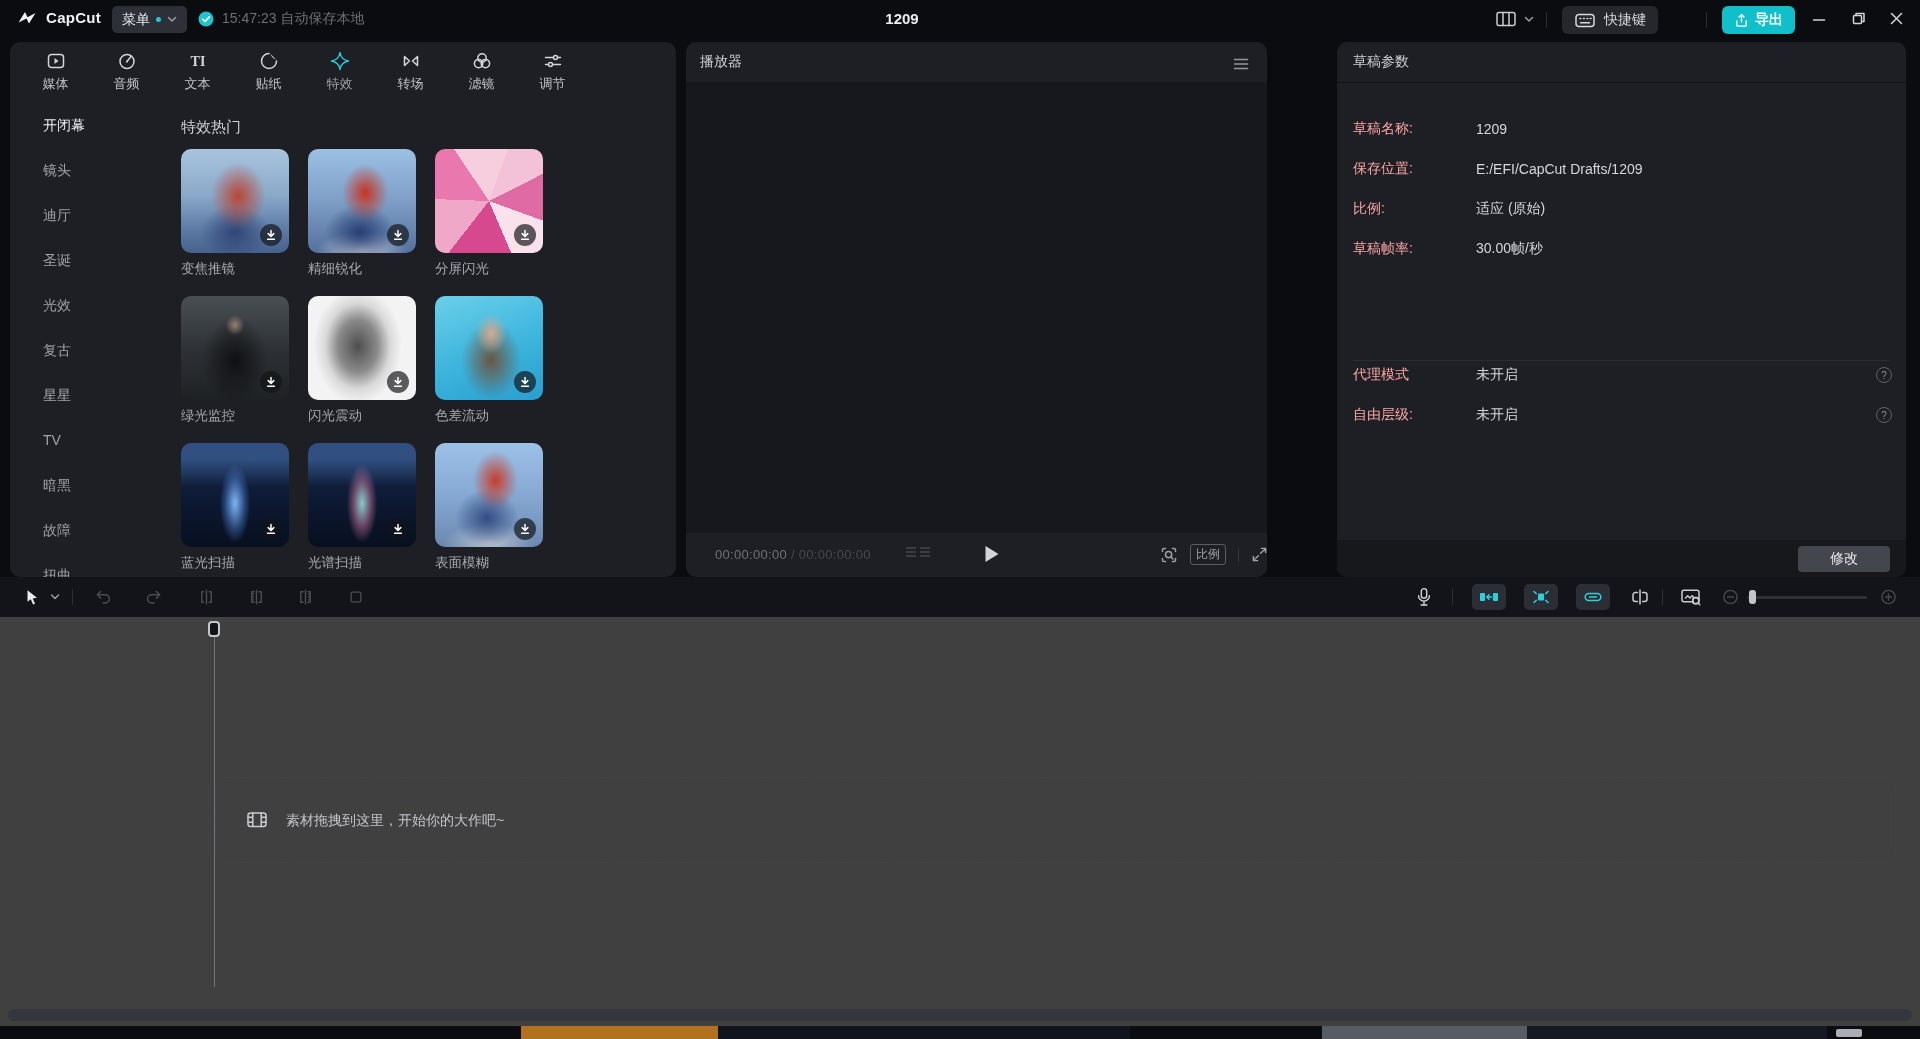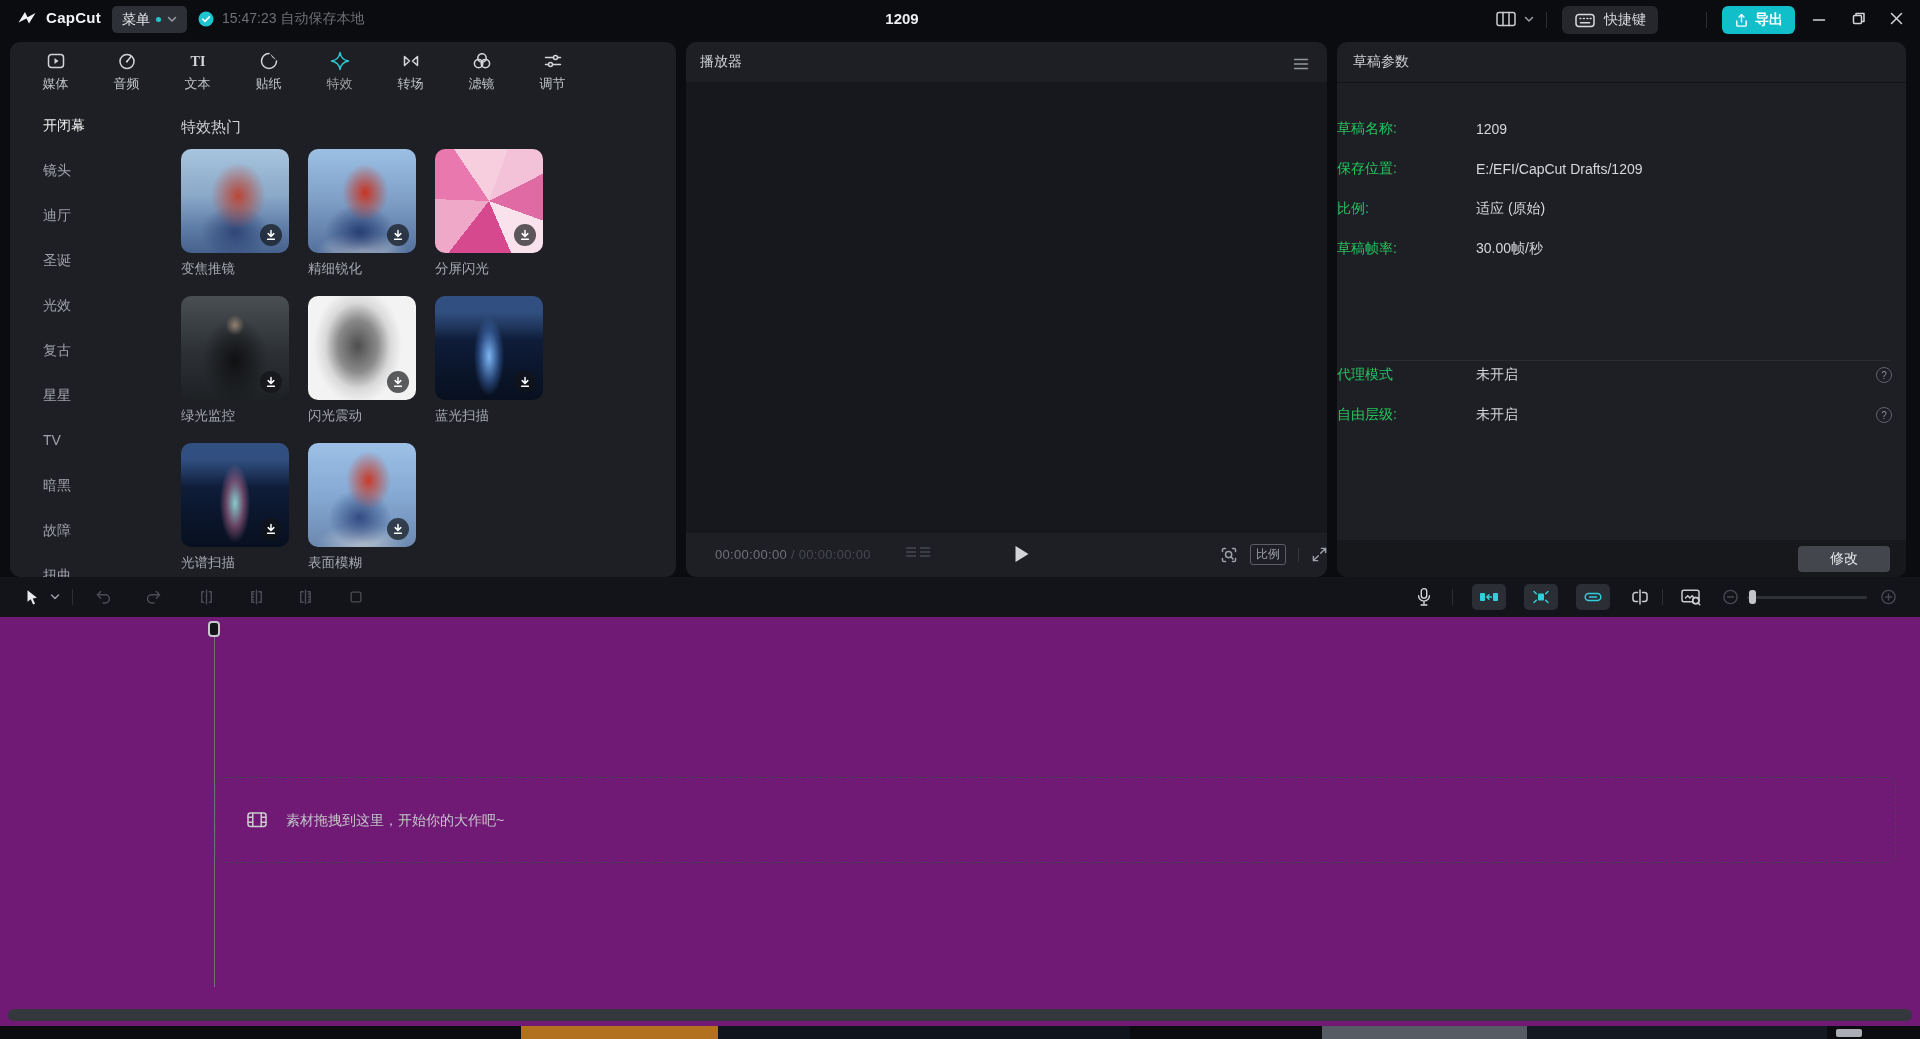--- a/index.html
+++ b/index.html
@@ -23,21 +23,21 @@
   .tb-sep { position:absolute; top:12px; width:1px; height:16px; background:#2b2e33; }
   .shortcut-btn { position:absolute; left:1562px; top:6px; height:28px; padding:0 12px; display:flex; align-items:center; gap:8px;
     background:#25272c; border-radius:6px; color:#d7d9dc; font-size:14px; }
   .export-btn { position:absolute; left:1722px; top:6px; height:28px; padding:0 12px; display:flex; align-items:center; gap:6px;
     background:#10bfca; border-radius:6px; color:#ffffff; font-size:14px; font-weight:700; }
   .win-btn { position:absolute; top:11px; color:#d2d4d8; }
 
   
   .panel { position:absolute; top:42px; height:535px; background:#1d1f24; border-radius:10px; overflow:hidden; }
   .panel-left { left:10px; width:666px; }
-  .panel-player { left:686px; width:641px; }
+  .panel-player { left:686px; width:581px; }
   .panel-right { left:1337px; width:569px; }
 
   
   .tabbar { position:absolute; left:0; top:0; width:100%; height:55px; display:flex; padding-left:10px; }
   .tab { width:71px; display:flex; flex-direction:column; align-items:center; justify-content:center; gap:3px; color:#d3d5d9; padding-top:4px; }
   .tab .lbl { font-size:13px; color:#bfc2c6; }
   .tab.active { color:#2ec6d2; }
   .tab.active .lbl { color:#a3a3a3; }
 
   
@@ -93,41 +93,41 @@
     border-left:13px solid #d2d4d8; border-top:8px solid transparent; border-bottom:8px solid transparent; }
   .pp-right { position:absolute; right:14px; top:11px; display:flex; align-items:center; gap:12px; color:#9da0a6; }
   .ratio-chip { border:1px solid #5a5d63; border-radius:3px; padding:1px 5px; font-size:12px; color:#9da0a6; }
   .pp-sep { width:1px; height:14px; background:#33363b; }
 
   
   .rp-header { position:absolute; left:16px; top:11px; font-size:14px; color:#ced0d4; }
   .rp-head-line { position:absolute; left:0; top:40px; width:100%; height:1px; background:#121316; }
   .param-rows { position:absolute; left:0; top:67px; width:100%; }
   .param-row { height:40px; display:flex; align-items:center; }
-  .param-row .pl { width:139px; font-size:14px; color:#22c55e; }
+  .param-row .pl { width:139px; padding-left:16px; font-size:14px; color:#fca5a5; }
   .param-row .pv { font-size:14px; color:#d5d7da; }
   .rp-divider { position:absolute; left:16px; right:16px; top:318px; height:1px; background:#2a2c31; }
   .toggle-rows { position:absolute; left:0; top:313px; width:100%; }
   .info-badge { position:absolute; right:14px; width:16px; height:16px; border:1px solid #5f6268; border-radius:50%;
     color:#8a8d93; font-size:10px; display:flex; align-items:center; justify-content:center; }
   .rp-footer { position:absolute; left:0; bottom:0; width:100%; height:37px; background:#17181c; }
   .modify-btn { position:absolute; right:16px; top:6px; width:92px; height:26px; background:#43464d; border-radius:4px;
     color:#e9eaec; font-size:14px; display:flex; align-items:center; justify-content:center; }
 
   
   .toolbar { position:absolute; left:0; top:577px; width:1920px; height:40px; background:#131419; }
   .tool { position:absolute; top:50%; transform:translateY(-50%); }
   .dim { color:#4a4d53; }
   .lite { color:#c9cbcf; }
   .tgl { width:34px; height:26px; background:#2b2e34; border-radius:5px; display:flex; align-items:center; justify-content:center; color:#2fd0dc; }
   .slider-track { position:absolute; left:1747px; top:19px; width:120px; height:3px; background:#2e3136; border-radius:2px; }
   .slider-thumb { position:absolute; left:1749px; top:13px; width:7px; height:14px; background:#c3c5c9; border-radius:3px; }
 
   
-  .timeline { position:absolute; left:0; top:617px; width:1920px; height:422px; background:#701a75; }
+  .timeline { position:absolute; left:0; top:617px; width:1920px; height:422px; background:#404040; }
   .playhead-line { position:absolute; left:214px; top:4px; width:1px; height:366px; background:#6f7277; }
   .playhead-handle { position:absolute; left:208px; top:4px; width:12px; height:16px; border:2px solid #c6c8cc; border-radius:4px; background:#131419; }
   .dropzone { position:absolute; left:215px; top:160px; width:1681px; height:86px; border:1px dashed #42454b; border-radius:10px; }
   .drop-inner { position:absolute; left:30px; top:50%; transform:translateY(-50%); display:flex; align-items:center; gap:18px; color:#c3c5c9; }
   .drop-text { font-size:14px; }
   .hscroll { position:absolute; left:8px; top:392px; width:1904px; height:12px; background:#34373d; border-radius:6px; }
   .taskbar-strip { position:absolute; left:0; top:409px; width:1920px; height:13px; background:#0a0c10; }
   .seg { position:absolute; top:0; height:13px; }
   .seg-a { left:521px; width:197px; background:#b2711f; }
   .seg-b { left:718px; width:412px; background:#10141c; }
@@ -362,20 +362,30 @@
         <div class="fx-thumb t5">
           <span class="dl">
               <svg width="12" height="12" viewBox="0 0 12 12" class="stroke" style="color:#fff" stroke-width="1.3">
                 <path d="M6 1.5 v5.5 M3.2 4.6 L6 7.4 L8.8 4.6 M2.6 10.2 h6.8"></path>
               </svg>
             </span>
         </div>
         <div class="fx-label">闪光震动</div>
       </div>
       <div>
+        <div class="fx-thumb t6">
+          <span class="dl">
+              <svg width="12" height="12" viewBox="0 0 12 12" class="stroke" style="color:#fff" stroke-width="1.3">
+                <path d="M6 1.5 v5.5 M3.2 4.6 L6 7.4 L8.8 4.6 M2.6 10.2 h6.8"></path>
+              </svg>
+            </span>
+        </div>
+        <div class="fx-label">色差流动</div>
+      </div>
+      <div>
         <div class="fx-thumb t7">
           <span class="dl">
               <svg width="12" height="12" viewBox="0 0 12 12" class="stroke" style="color:#fff" stroke-width="1.3">
                 <path d="M6 1.5 v5.5 M3.2 4.6 L6 7.4 L8.8 4.6 M2.6 10.2 h6.8"></path>
               </svg>
             </span>
         </div>
         <div class="fx-label">蓝光扫描</div>
       </div>
       <div>

